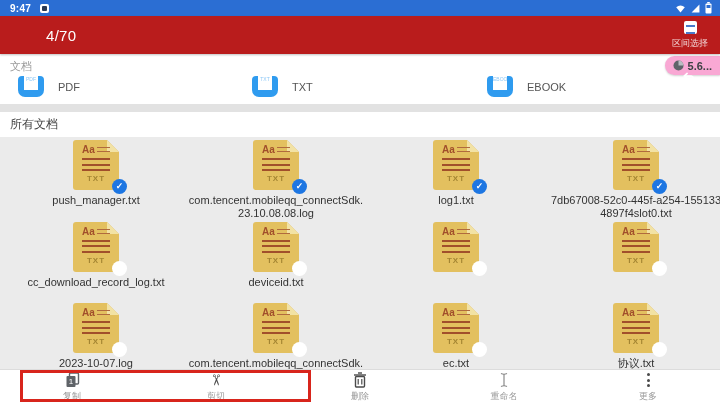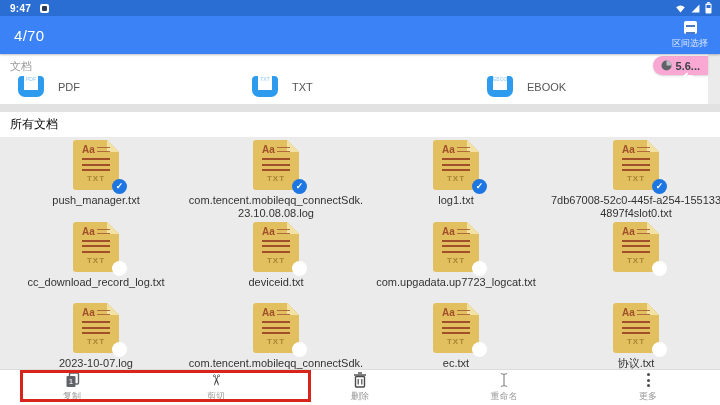--- a/index.html
+++ b/index.html
@@ -10,48 +10,48 @@
   }
   
   .statusbar{position:absolute;top:0;left:0;right:0;height:16px;background:#2b6ed3;
     display:flex;align-items:center;color:#fff;font-size:10px;z-index:5;}
   .sb-time{margin-left:10px;font-weight:bold;letter-spacing:.3px;}
   .sb-appicon{width:9px;height:9px;background:#fff;border-radius:2px;margin-left:9px;position:relative;}
   .sb-appicon::after{content:"";position:absolute;left:2px;top:2px;width:5px;height:5px;background:#2b3a55;border-radius:1px;}
   .sb-right{margin-left:auto;display:flex;align-items:center;gap:4px;margin-right:8px;}
   .sb-ic{display:block;}
   
-  .appbar{position:absolute;top:16px;left:0;right:0;height:38px;background:#3b82f6;
-    display:flex;align-items:center;z-index:5;box-shadow:0 1px 2px rgba(0,0,0,.25);}
+  .appbar{position:absolute;top:16px;left:0;right:0;height:38px;background:#b91c1c;
+    display:flex;align-items:center;z-index:5;box-shadow:0 1px 2px rgba(0,0,0,.25);padding-left:32px;}
   .ab-title{color:#fff;font-size:15px;margin-left:14px;letter-spacing:.3px;}
   .ab-actions{margin-left:auto;display:flex;align-items:flex-start;gap:22px;margin-right:12px;flex-direction:column;}
   .ab-action{display:flex;flex-direction:column;align-items:center;gap:3px;cursor:pointer;min-width:30px;}
   .ab-action .lbl{font-size:9px;color:rgba(255,255,255,.8);white-space:nowrap;}
   .ic-checkbox{width:13px;height:13px;background:#fff;border-radius:2px;position:relative;}
   .ic-checkbox::after{content:"✓";position:absolute;left:2px;top:0px;font-size:10px;font-weight:bold;color:#2b6ed3;line-height:13px;}
   .ic-range{width:13px;height:13px;background:#fff;border-radius:2px;position:relative;}
   .ic-range::after{content:"";position:absolute;left:2px;right:2px;top:4px;height:5px;
     border-top:2px solid #4a79c9;border-bottom:2px solid #4a79c9;}
   
-  .catband{position:absolute;top:54px;left:0;right:12px;height:50px;background:#fff;z-index:2;text-decoration:underline;}
+  .catband{position:absolute;top:54px;left:0;right:0;height:50px;background:#fff;z-index:2;text-decoration:underline;}
   .cat-section-label{position:absolute;top:5px;left:10px;font-size:11px;color:#9a9a9a;}
   .cat-item{position:absolute;top:22px;display:flex;align-items:center;gap:14px;cursor:pointer;}
   .cat-item.c0{left:18px;} .cat-item.c1{left:252px;} .cat-item.c2{left:487px;}
   .cat-icon{width:26px;height:21px;border-left:6px solid #2f9bef;border-right:6px solid #2f9bef;
     border-bottom:7px solid #2f9bef;border-radius:4px 4px 7px 7px;box-sizing:border-box;position:relative;overflow:hidden;}
   .cat-icon .mini{position:absolute;top:0;left:0;right:0;text-align:center;font-size:5px;color:#8ec8f6;overflow:hidden;height:7px;line-height:7px;}
   .cat-item .lbl{font-size:11px;color:#555;}
   .storage-badge{position:absolute;top:2px;right:0;height:19px;background:#f9a8d4;
     border-radius:10px 0 0 10px;display:flex;align-items:center;gap:4px;padding:0 8px 0 8px;
     box-shadow:0 1px 2px rgba(0,0,0,.18);cursor:pointer;}
   .storage-badge .txt{font-size:11px;font-weight:bold;color:#3c4043;}
   
   .gapstrip{position:absolute;top:104px;left:0;right:0;height:8px;background:#e2e2e2;}
   .alldocs-head{position:absolute;top:112px;left:0;right:0;height:25px;background:#fff;
-    display:flex;align-items:center;padding-left:10px;font-size:12px;color:#000000;box-sizing:border-box;}
+    display:flex;align-items:center;padding-left:10px;font-size:12px;color:#404040;box-sizing:border-box;}
   
   .grid-row{position:absolute;left:6px;width:720px;display:flex;}
   .grid-row.r0{top:140px;} .grid-row.r1{top:222px;} .grid-row.r2{top:303px;}
   .file-cell{width:180px;flex:0 0 180px;text-align:center;cursor:pointer;}
   .file-icon-wrap{position:relative;width:46px;height:50px;margin:0 auto;}
   .file-icon{position:absolute;inset:0;background:#e3c05f;border-radius:3px;
     clip-path:polygon(0 0,34px 0,46px 12px,46px 50px,0 50px);}
   .flap{position:absolute;top:0;right:0;width:12px;height:12px;background:#f2e2a4;
     clip-path:polygon(0 0,100% 100%,0 100%);}
   .aa{position:absolute;top:5px;left:9px;font-size:10px;font-weight:bold;color:#a14f2b;line-height:10px;}
@@ -243,21 +243,20 @@
     <div class="file-icon-wrap">
       <div class="file-icon">
           <span class="flap"></span>
         <span class="aa">Aa</span>
         <span class="aa-rules"></span>
           <span class="rules"></span>
         <span class="ftype">TXT</span>
         </div>
       <span class="badge" data-checked="false"></span>
     </div>
-    <div class="file-name">com.upgadata.up7723_logcat.txt</div>
   </div>
   <div class="file-cell">
     <div class="file-icon-wrap">
       <div class="file-icon">
           <span class="flap"></span>
         <span class="aa">Aa</span>
         <span class="aa-rules"></span>
           <span class="rules"></span>
         <span class="ftype">TXT</span>
         </div>

